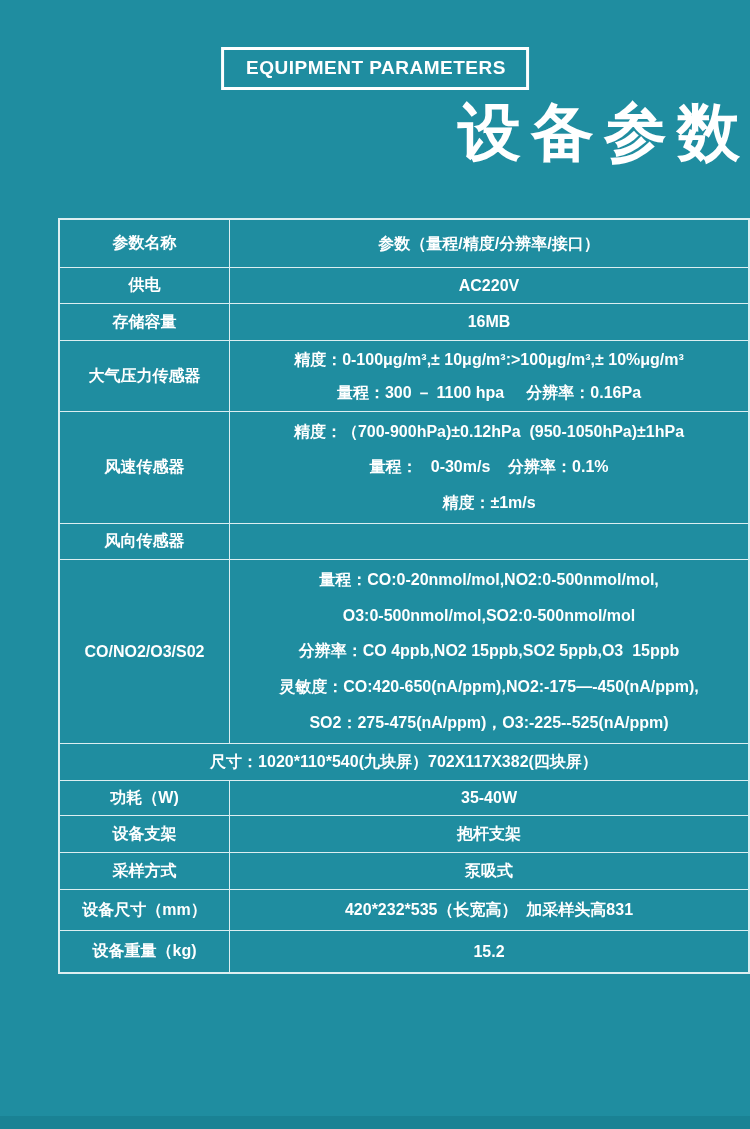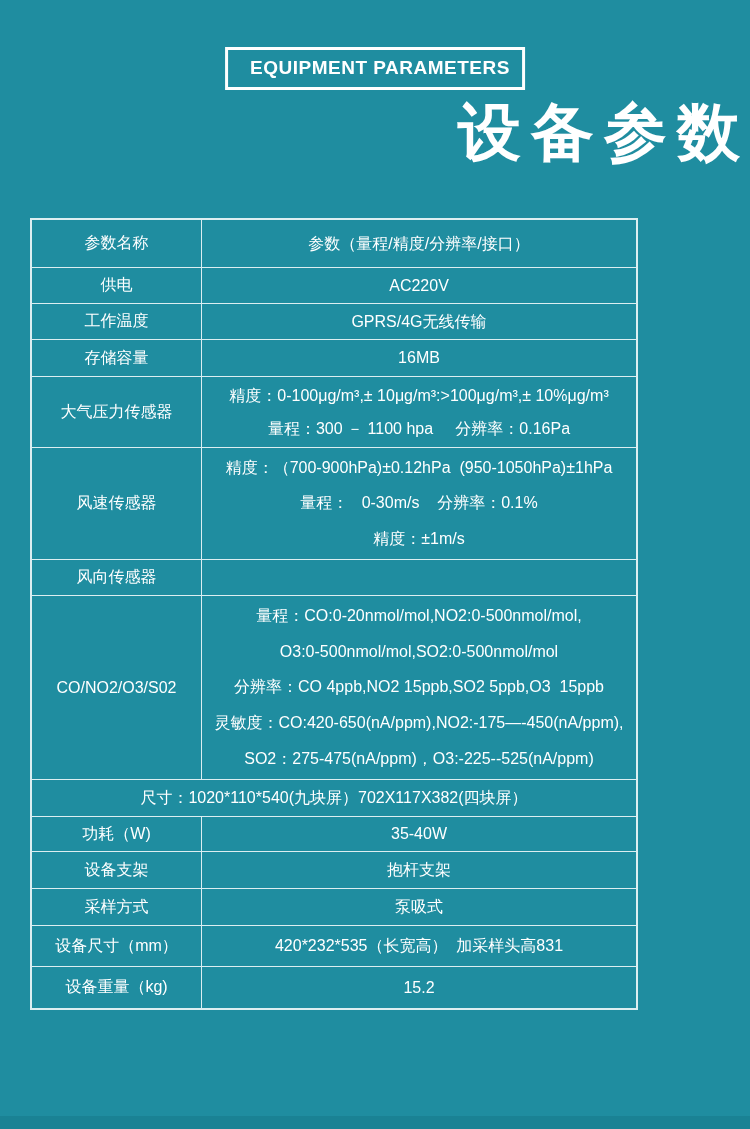--- a/index.html
+++ b/index.html
@@ -9,40 +9,41 @@
     background:#1f8da0;
     font-family:"Liberation Sans","DejaVu Sans",sans-serif;
     color:#ffffff;
     position:relative;
     overflow:hidden;
   }
   .badge {
     position:absolute;
     top:47px; left:50%; transform:translateX(-50%);
     border:3px solid #ffffff;
-    padding:7px 12px 8px 22px;
+    padding:7px 20px 8px 22px;
     font-size:19px;
     font-weight:bold;
     letter-spacing:0.5px;
     white-space:nowrap;
   }
   .big-title {
     position:absolute;
     top:90px; left:0; width:100%;
     text-align:right;
     font-size:63px;
     font-weight:800;
     letter-spacing:10px;
     text-indent:10px;
   }
   .spec-table {
     position:absolute;
-    top:218px; left:30px;
-    width:608px;
+    top:218px; left:58px;
+    width:692px;
     border:2px solid #dceef1;
+    font-weight:bold;
   }
   .row {
     display:flex;
     border-bottom:1.5px solid #dceef1;
   }
   .row:last-child { border-bottom:none; }
   .cell-label {
     width:170px;
     flex:0 0 170px;
     border-right:1.5px solid #dceef1;
@@ -89,26 +90,20 @@
     </div>
   </div>
 
   <div class="row" style="height:36px">
     <div class="cell-label">供电</div>
     <div class="cell-value">
       <div class="cell-line">AC220V</div>
     </div>
   </div>
 
-  <div class="row" style="height:36px">
-    <div class="cell-label">工作温度</div>
-    <div class="cell-value">
-      <div class="cell-line">GPRS/4G无线传输</div>
-    </div>
-  </div>
 
   <div class="row" style="height:37px">
     <div class="cell-label">存储容量</div>
     <div class="cell-value">
       <div class="cell-line">16MB</div>
     </div>
   </div>
 
 
   <div class="row" style="height:71px">

